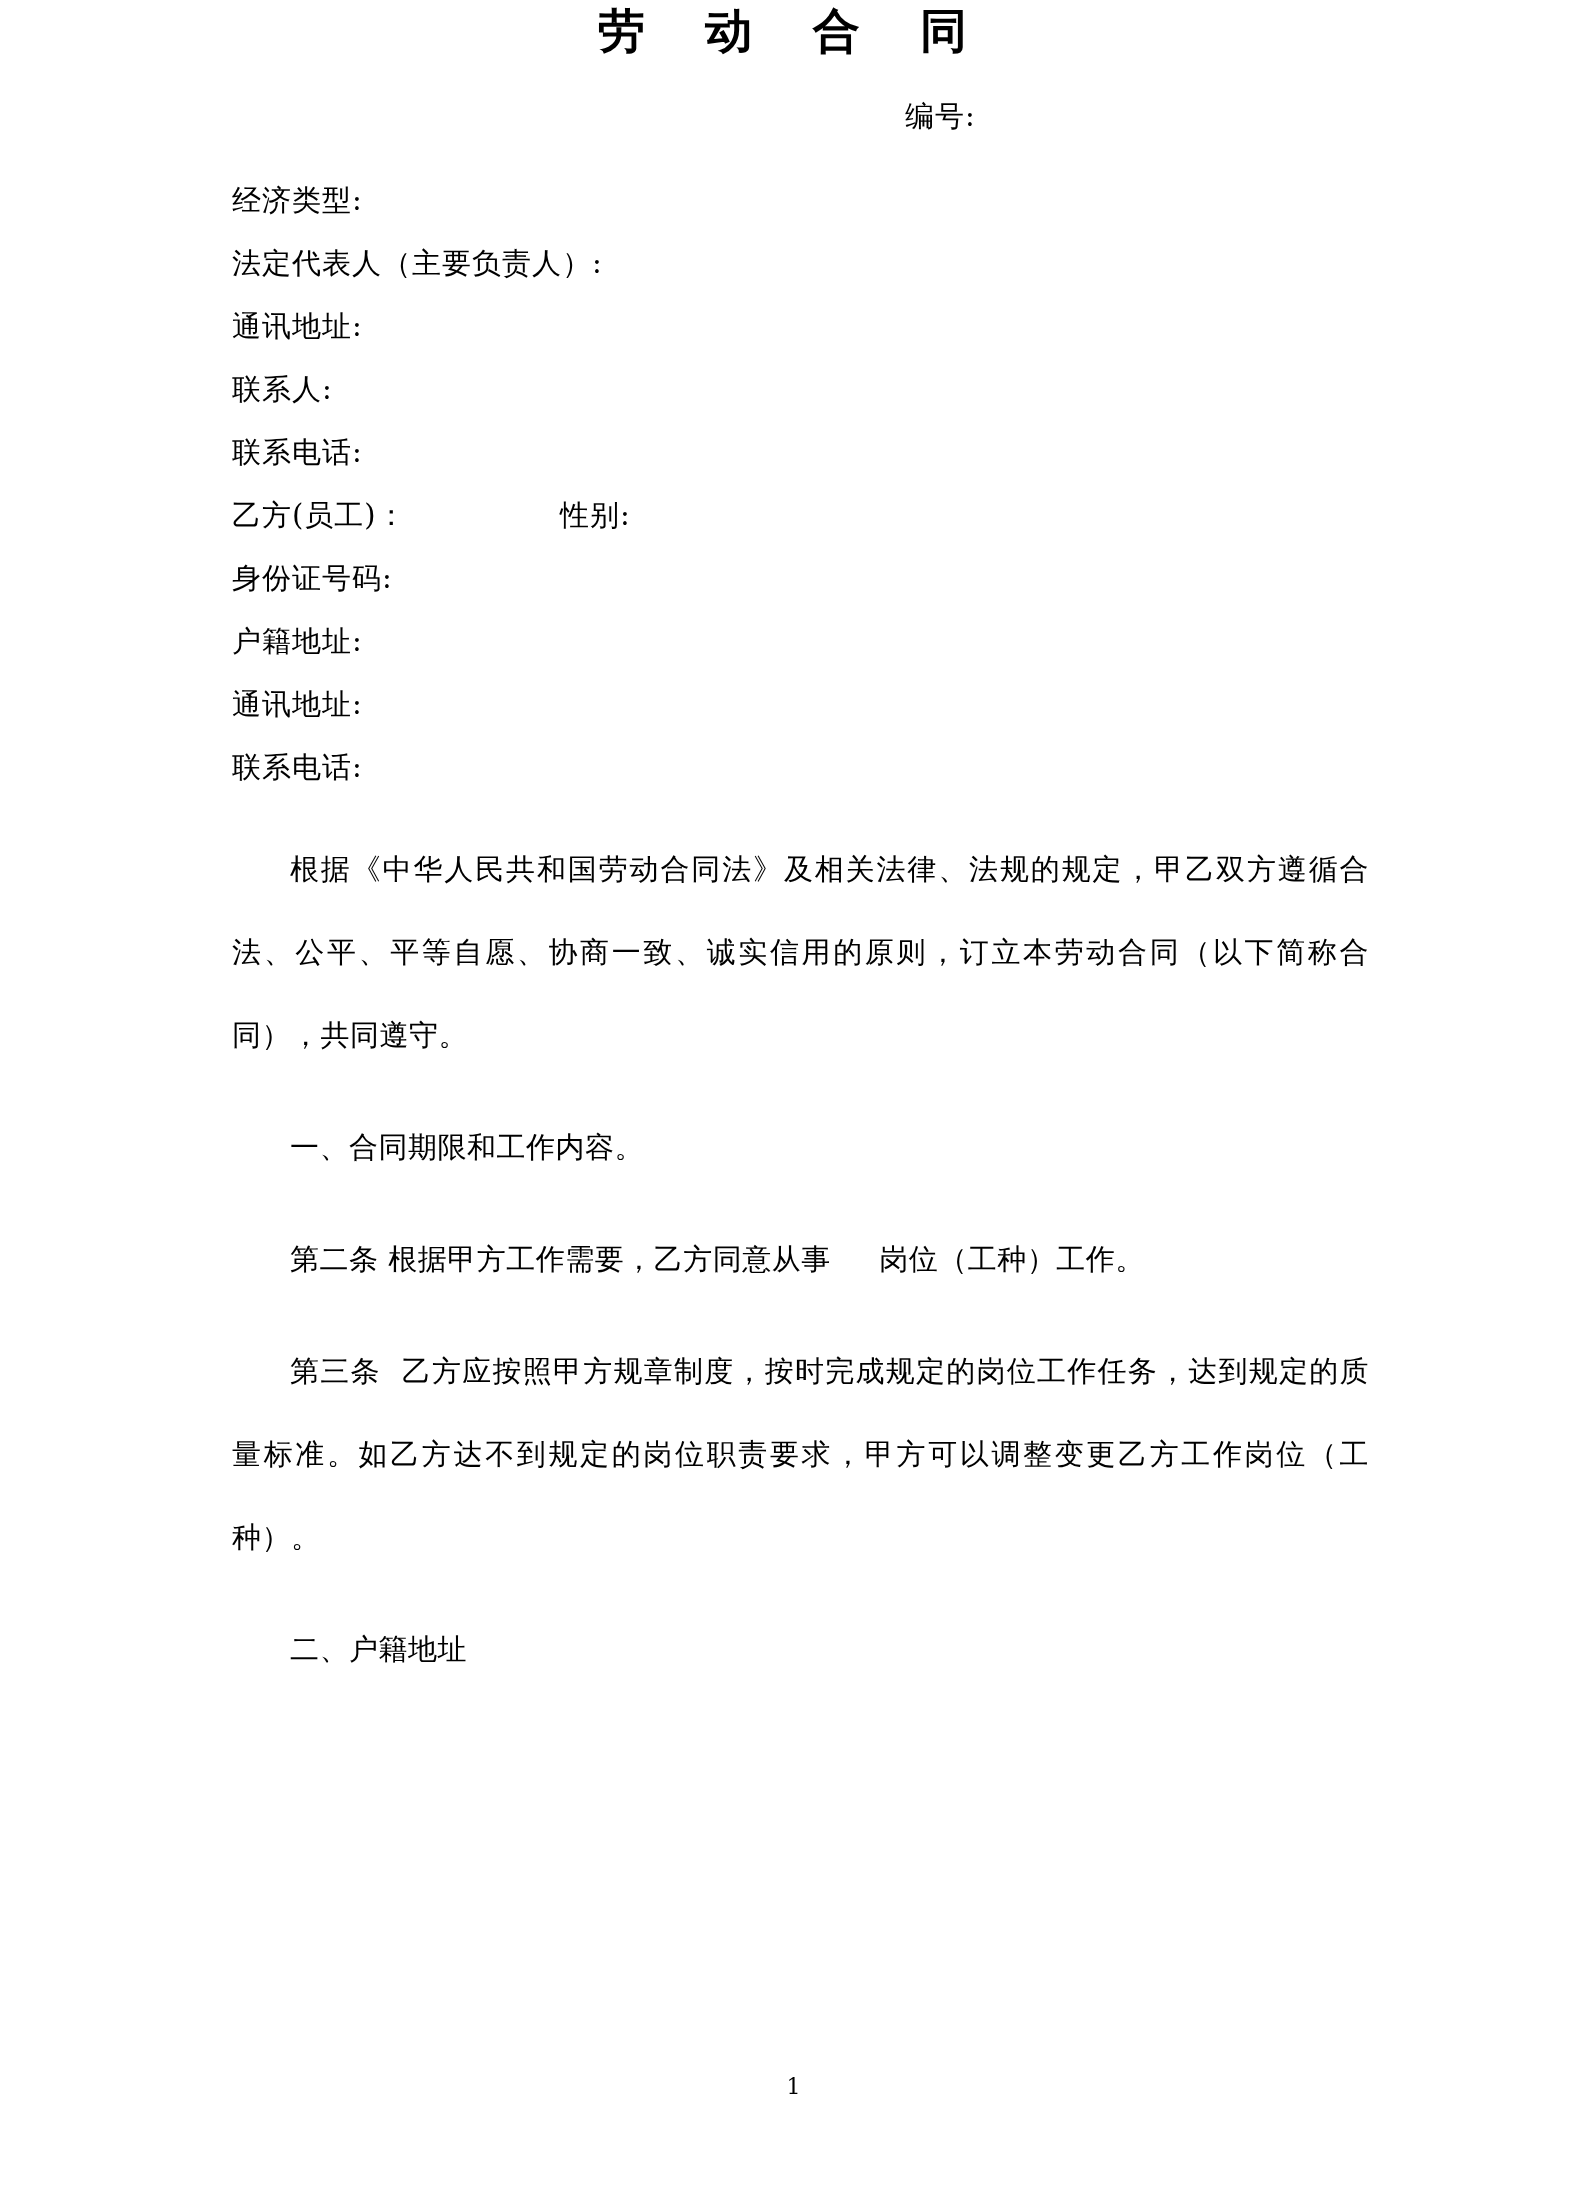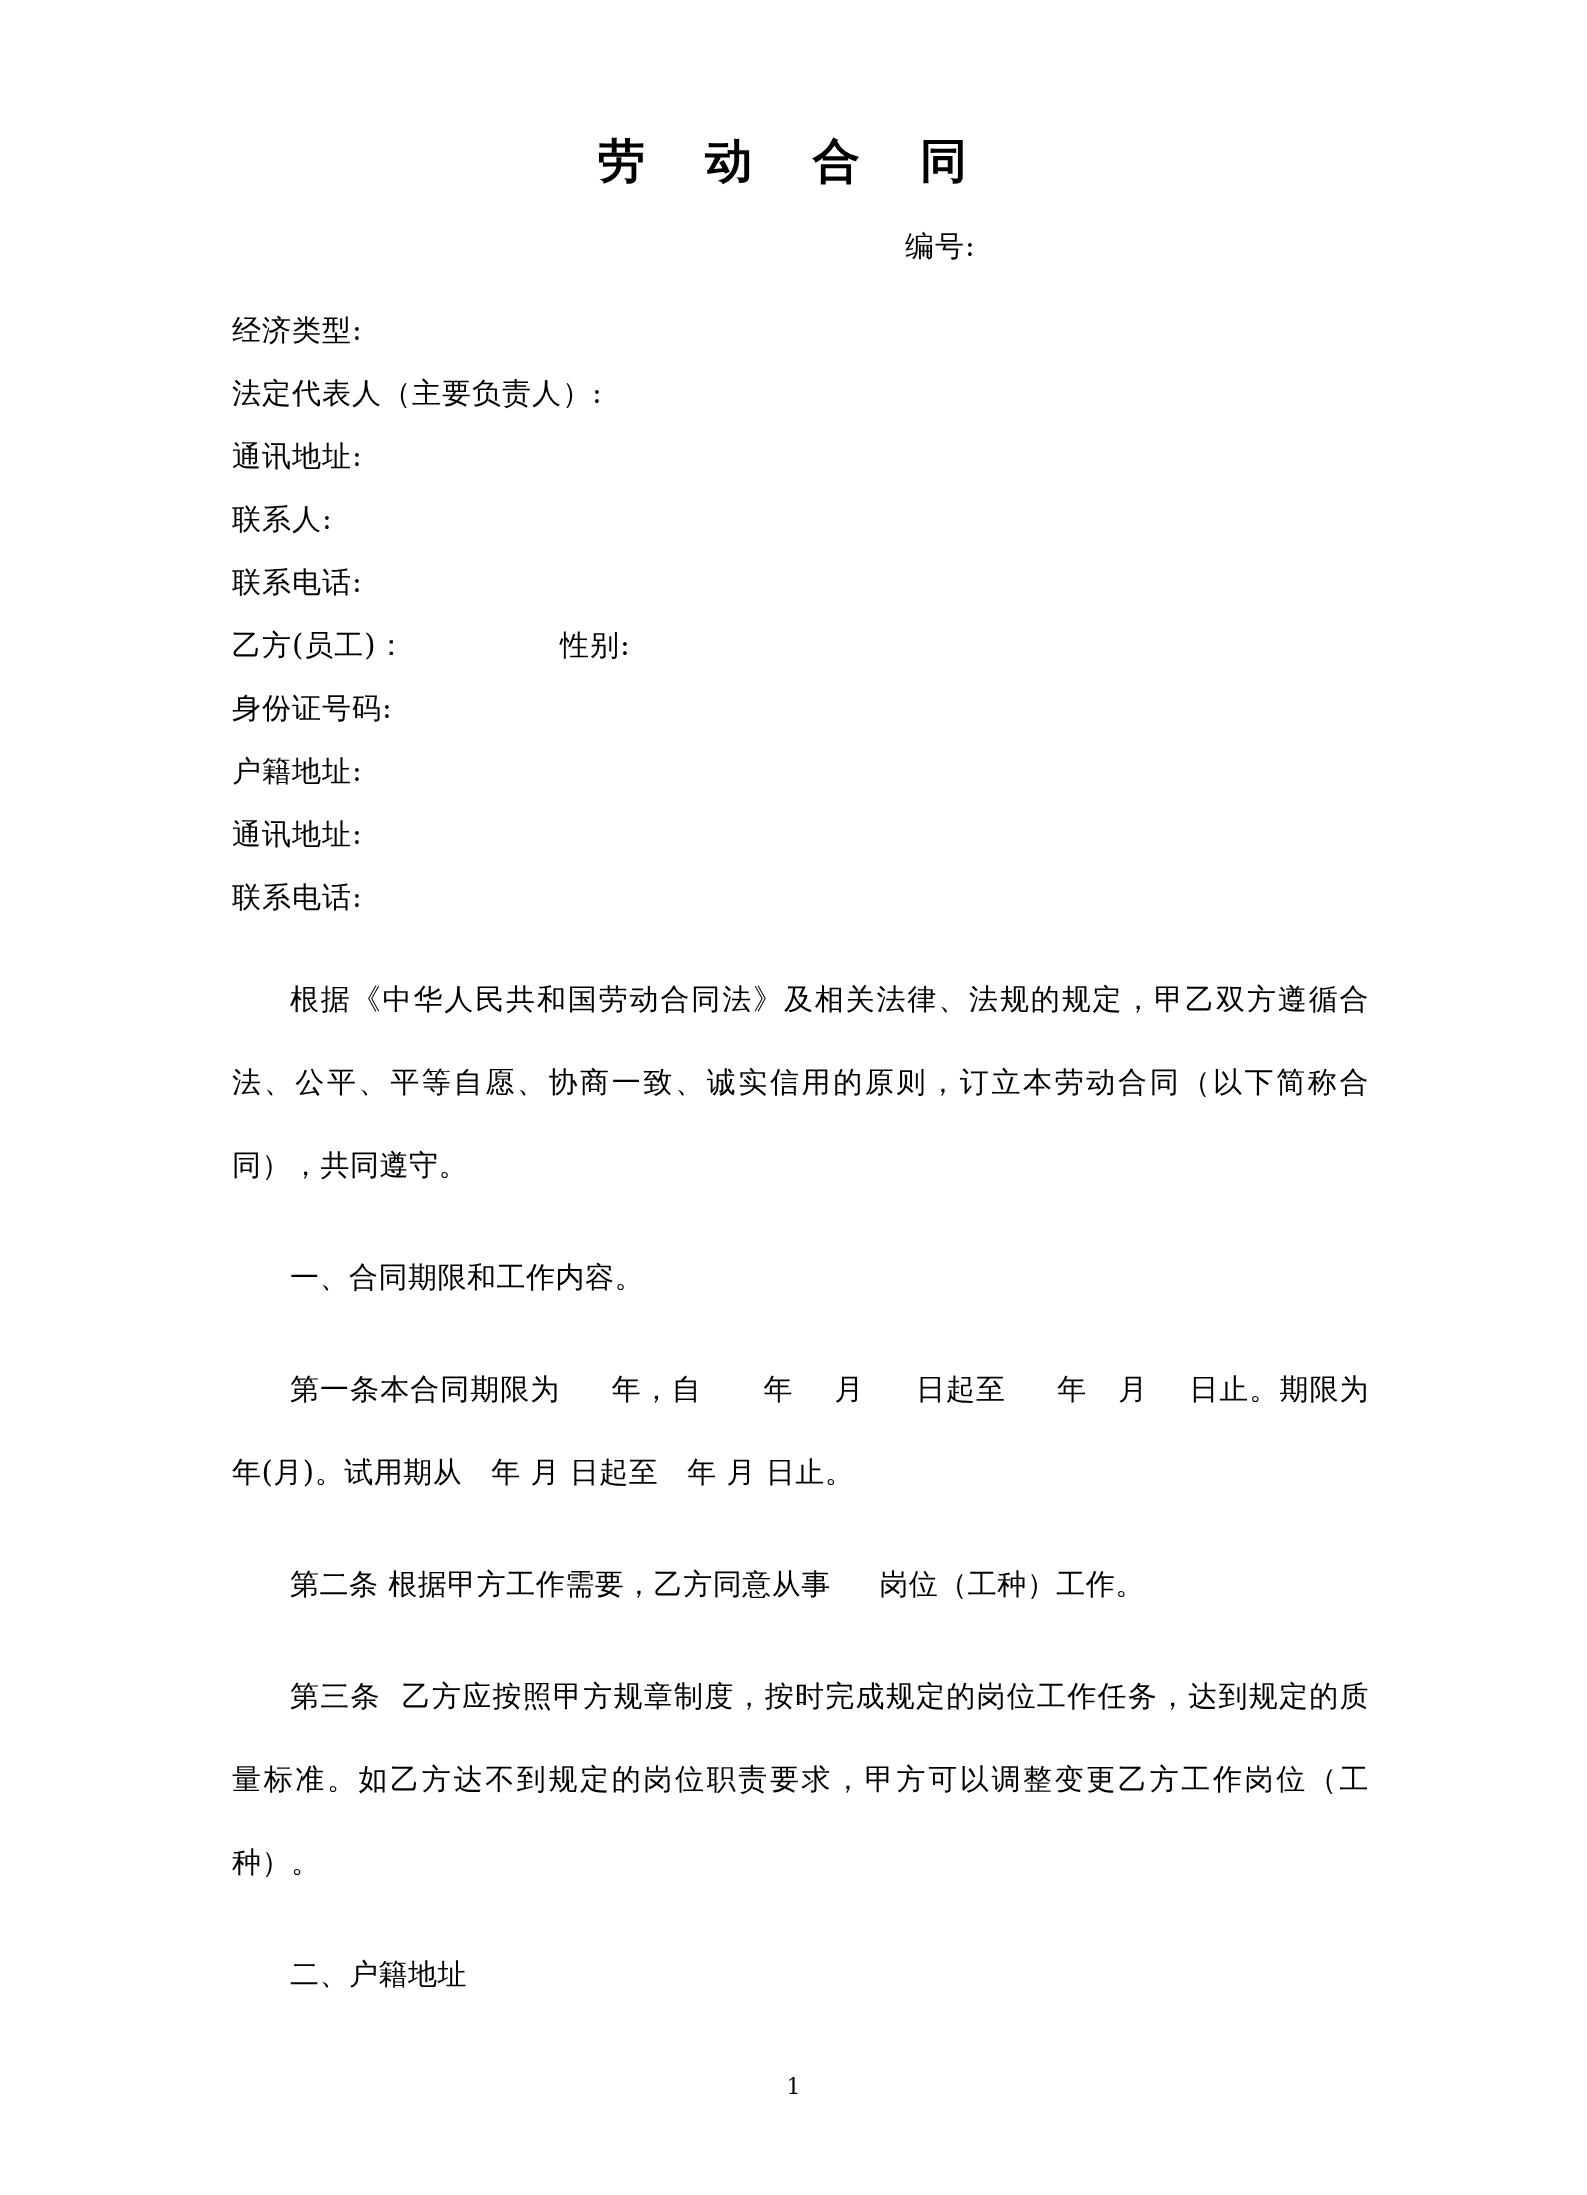--- a/index.html
+++ b/index.html
@@ -16,21 +16,20 @@
     color: #000000;
     box-sizing: border-box;
     overflow: hidden;
   }
   .doc-title {
     text-align: center;
     font-size: 47px;
     font-weight: bold;
     letter-spacing: 22px;
     margin: 0;
-    padding-top: 130px;
     font-family: "DejaVu Serif", "Liberation Serif", serif;
   }
   .serial-row {
     margin-top: 34px;
     padding-left: 905px;
     font-size: 29px;
     letter-spacing: 1px;
   }
   .body-block {
     margin-top: 32px;
@@ -81,21 +80,20 @@
     <div class="field-line">联系人:</div>
     <div class="field-line">联系电话:</div>
     <div class="field-line">乙方(员工)：               性别:</div>
     <div class="field-line">身份证号码:</div>
     <div class="field-line">户籍地址:</div>
     <div class="field-line">通讯地址:</div>
     <div class="field-line">联系电话:</div>
 
     <p class="para indent">根据《中华人民共和国劳动合同法》及相关法律、法规的规定，甲乙双方遵循合法、公平、平等自愿、协商一致、诚实信用的原则，订立本劳动合同（以下简称合同），共同遵守。</p>
     <p class="para indent">一、合同期限和工作内容。</p>
-    <p class="para indent">第一条本合同期限为     年，自      年    月     日起至     年   月    日止。期限为    年(月)。试用期从   年 月 日起至   年 月 日止。</p>
     <p class="para indent">第二条 根据甲方工作需要，乙方同意从事     岗位（工种）工作。</p>
     <p class="para indent">第三条  乙方应按照甲方规章制度，按时完成规定的岗位工作任务，达到规定的质量标准。如乙方达不到规定的岗位职责要求，甲方可以调整变更乙方工作岗位（工种）。</p>
     <p class="para indent">二、户籍地址</p>
 
   </div>
 
   <div class="page-number">1</div>
 
 </div>
 

